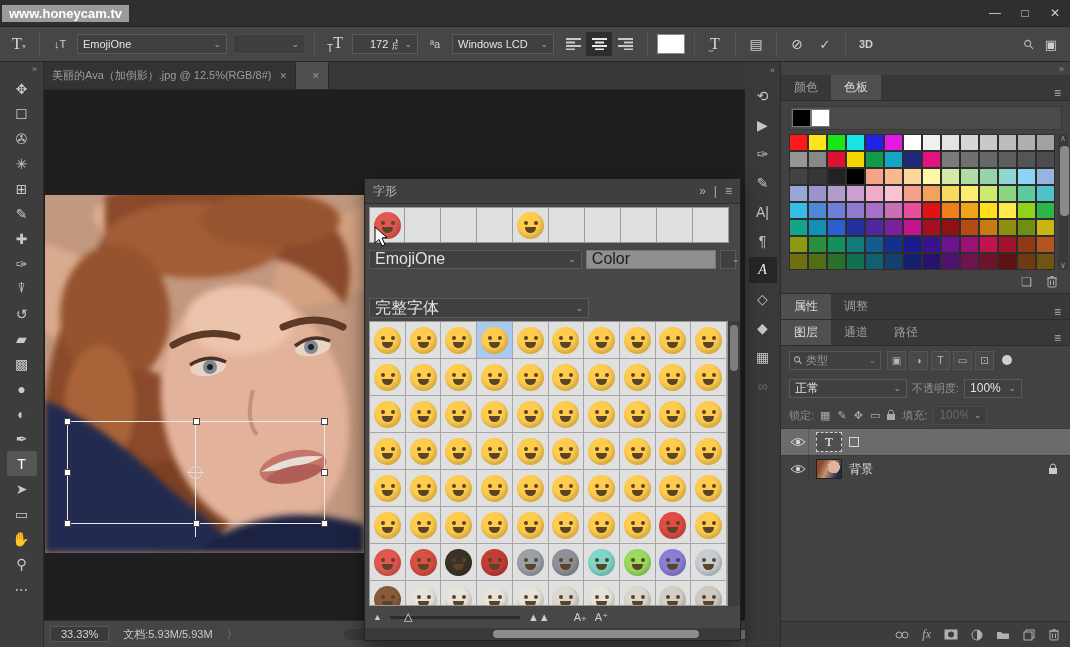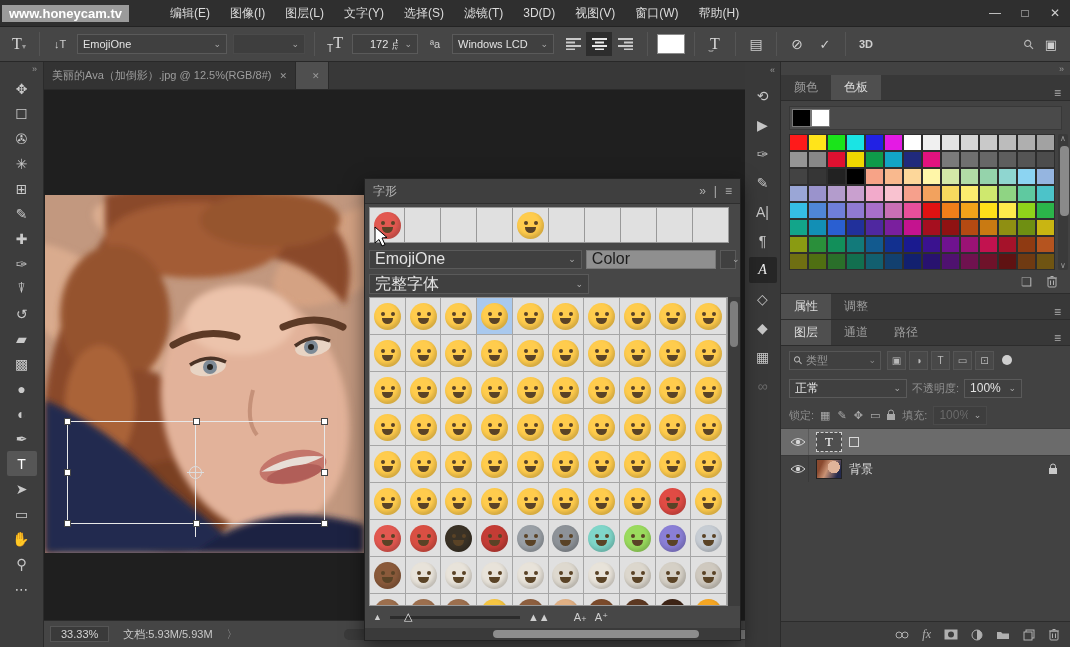--- a/index.html
+++ b/index.html
@@ -64,21 +64,21 @@
   
   #glyphpanel{left:364px;top:178px;width:377px;height:463px;background:#474747;border:1px solid #222;box-shadow:0 6px 18px rgba(0,0,0,.5);z-index:30;display:flex;flex-direction:column;}
   #gheader{height:25px;background:#3f3f3f;display:flex;align-items:center;padding:0 8px;font-size:12px;color:#b5b5b5;border-bottom:1px solid #2e2e2e;}
   #gheader .hics{margin-left:auto;display:flex;gap:8px;color:#b0b0b0;font-size:12px;}
   #grecent{height:42px;padding:3px 4px;display:flex;}
   .rcell{width:36px;height:36px;background:#e0e0e0;border:1px solid #999;border-left:none;display:flex;align-items:center;justify-content:center;}
   .rcell:first-child{border-left:1px solid #999;}
   #gfontrow{height:26px;display:flex;gap:4px;padding:0 4px;align-items:center;}
   #gfontrow .combo{height:19px;}
   #gstyle{background:#8f8f8f;color:#1c1c1c;border-color:#777;}
-  #gscoperow{height:25px;padding:2px 4px;}
+  #gscoperow{height:25px;padding:2px 4px;margin-top:24px;}
   #ggridwrap{flex:1;display:flex;overflow:hidden;padding:0 0 0 4px;}
   #ggrid{width:361px;background:#e0e0e0;border:1px solid #999;overflow:hidden;}
   .grow{display:flex;height:37px;}
   .gcell{width:36px;height:37px;border-right:1px solid #a6a6a6;border-bottom:1px solid #a6a6a6;display:flex;align-items:center;justify-content:center;background:#e0e0e0;}
   .gcell.sel{background:#a9c9ee;}
   #gvscroll{width:12px;background:#3c3c3c;margin-left:0;position:relative;}
   #gvscroll i{position:absolute;top:4px;left:2px;width:8px;height:46px;background:#7d7d7d;border-radius:4px;}
   #gbottom{height:22px;display:flex;align-items:center;gap:8px;padding:0 8px;font-size:9px;color:#cfcfcf;}
   #gslider{width:130px;height:3px;background:#2c2c2c;position:relative;}
   #gslider i{position:absolute;left:14px;top:-6px;color:#eee;font-size:11px;}
@@ -143,21 +143,20 @@
 
   .srch{display:inline-block;transform:rotate(-45deg);font-size:13px;color:#b5b5b5;}
 </style>
 </head>
 <body>
 
 <div id="stage">
 
   <div id="menubar" class="abs">
     <span id="watermark">www.honeycam.tv</span>
-    <span id="menu-items"><span class="menu-item">编辑(E)</span><span class="menu-item">图像(I)</span><span class="menu-item">图层(L)</span><span class="menu-item">文字(Y)</span><span class="menu-item">选择(S)</span><span class="menu-item">滤镜(T)</span><span class="menu-item">3D(D)</span><span class="menu-item">视图(V)</span><span class="menu-item">窗口(W)</span><span class="menu-item">帮助(H)</span></span>
     <span id="winctl">
       <span class="wbtn">—</span>
       <span class="wbtn">□</span>
       <span class="wbtn">✕</span>
     </span>
   </div>
 
   <div id="optionsbar" class="abs">
     <span class="obtn bigT">T<span style="font-size:8px;color:#999;">▾</span></span>
     <span class="osep"></span>

